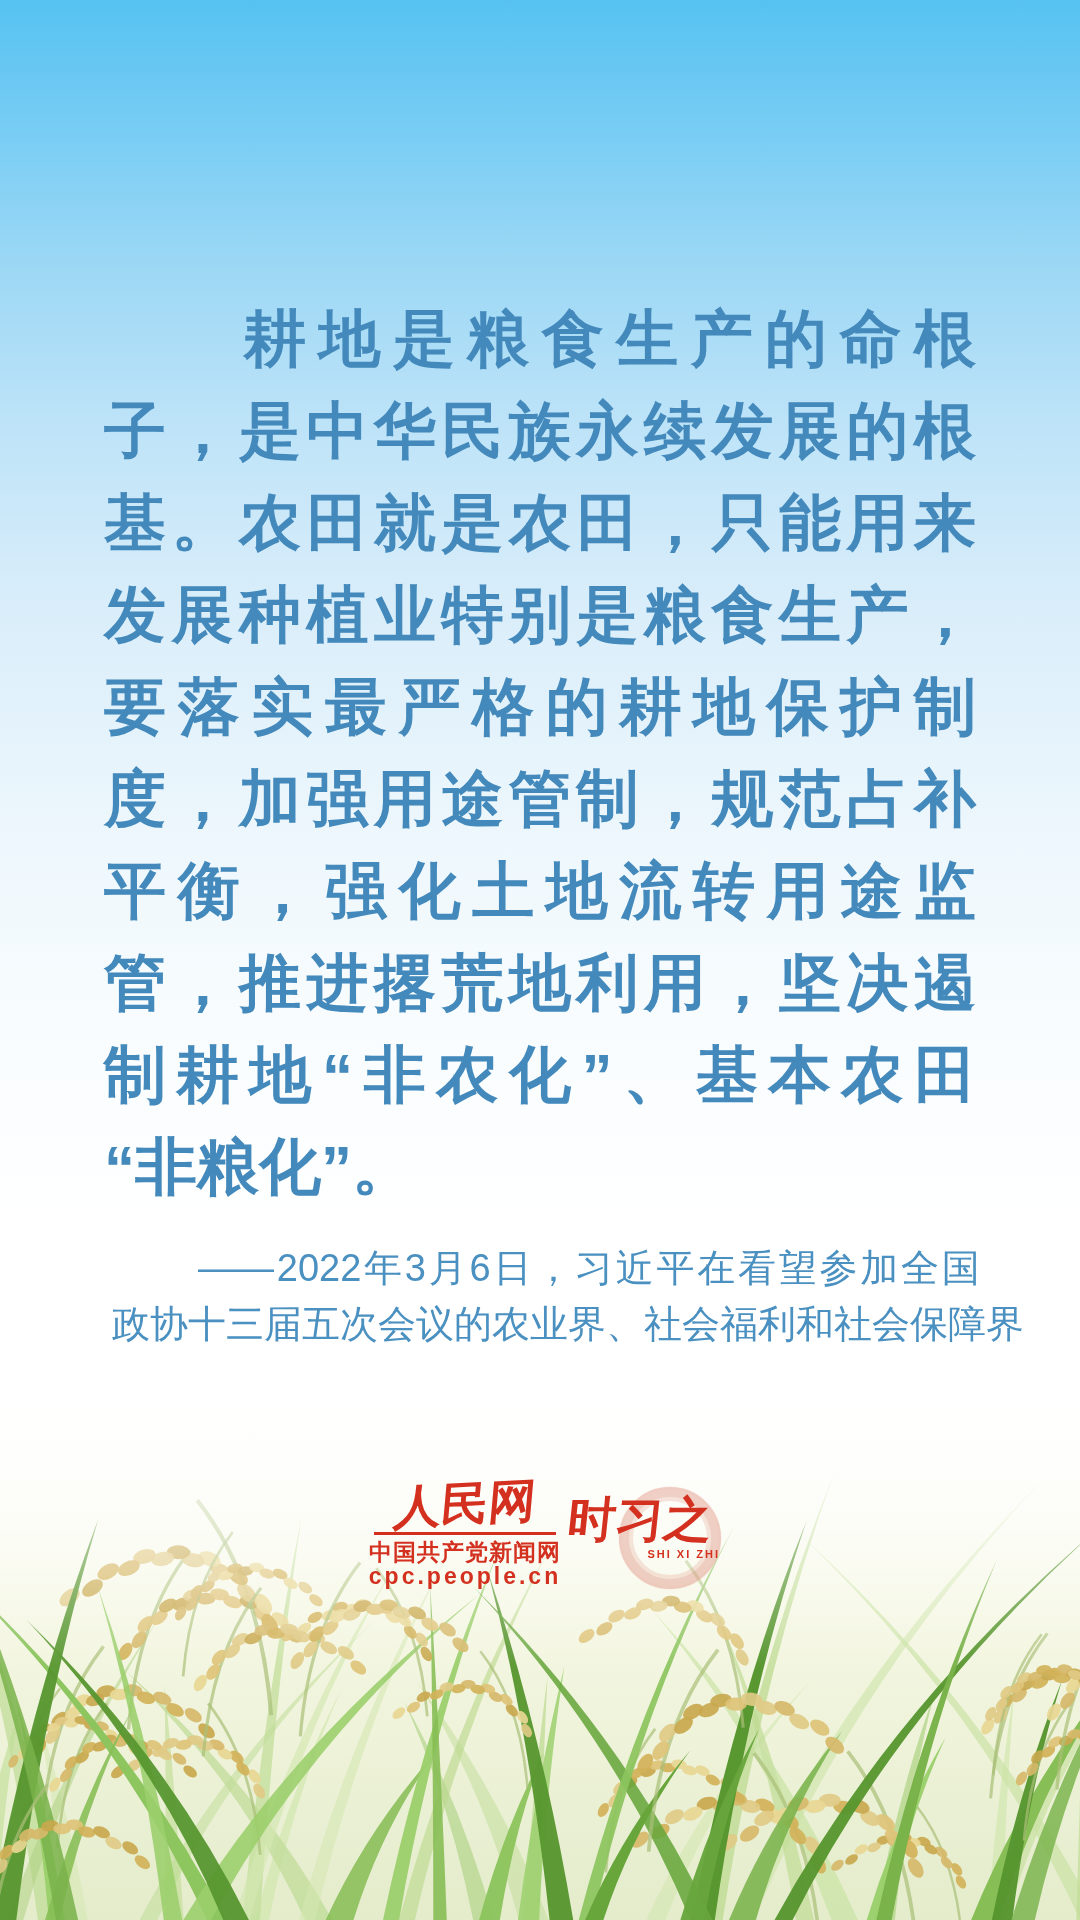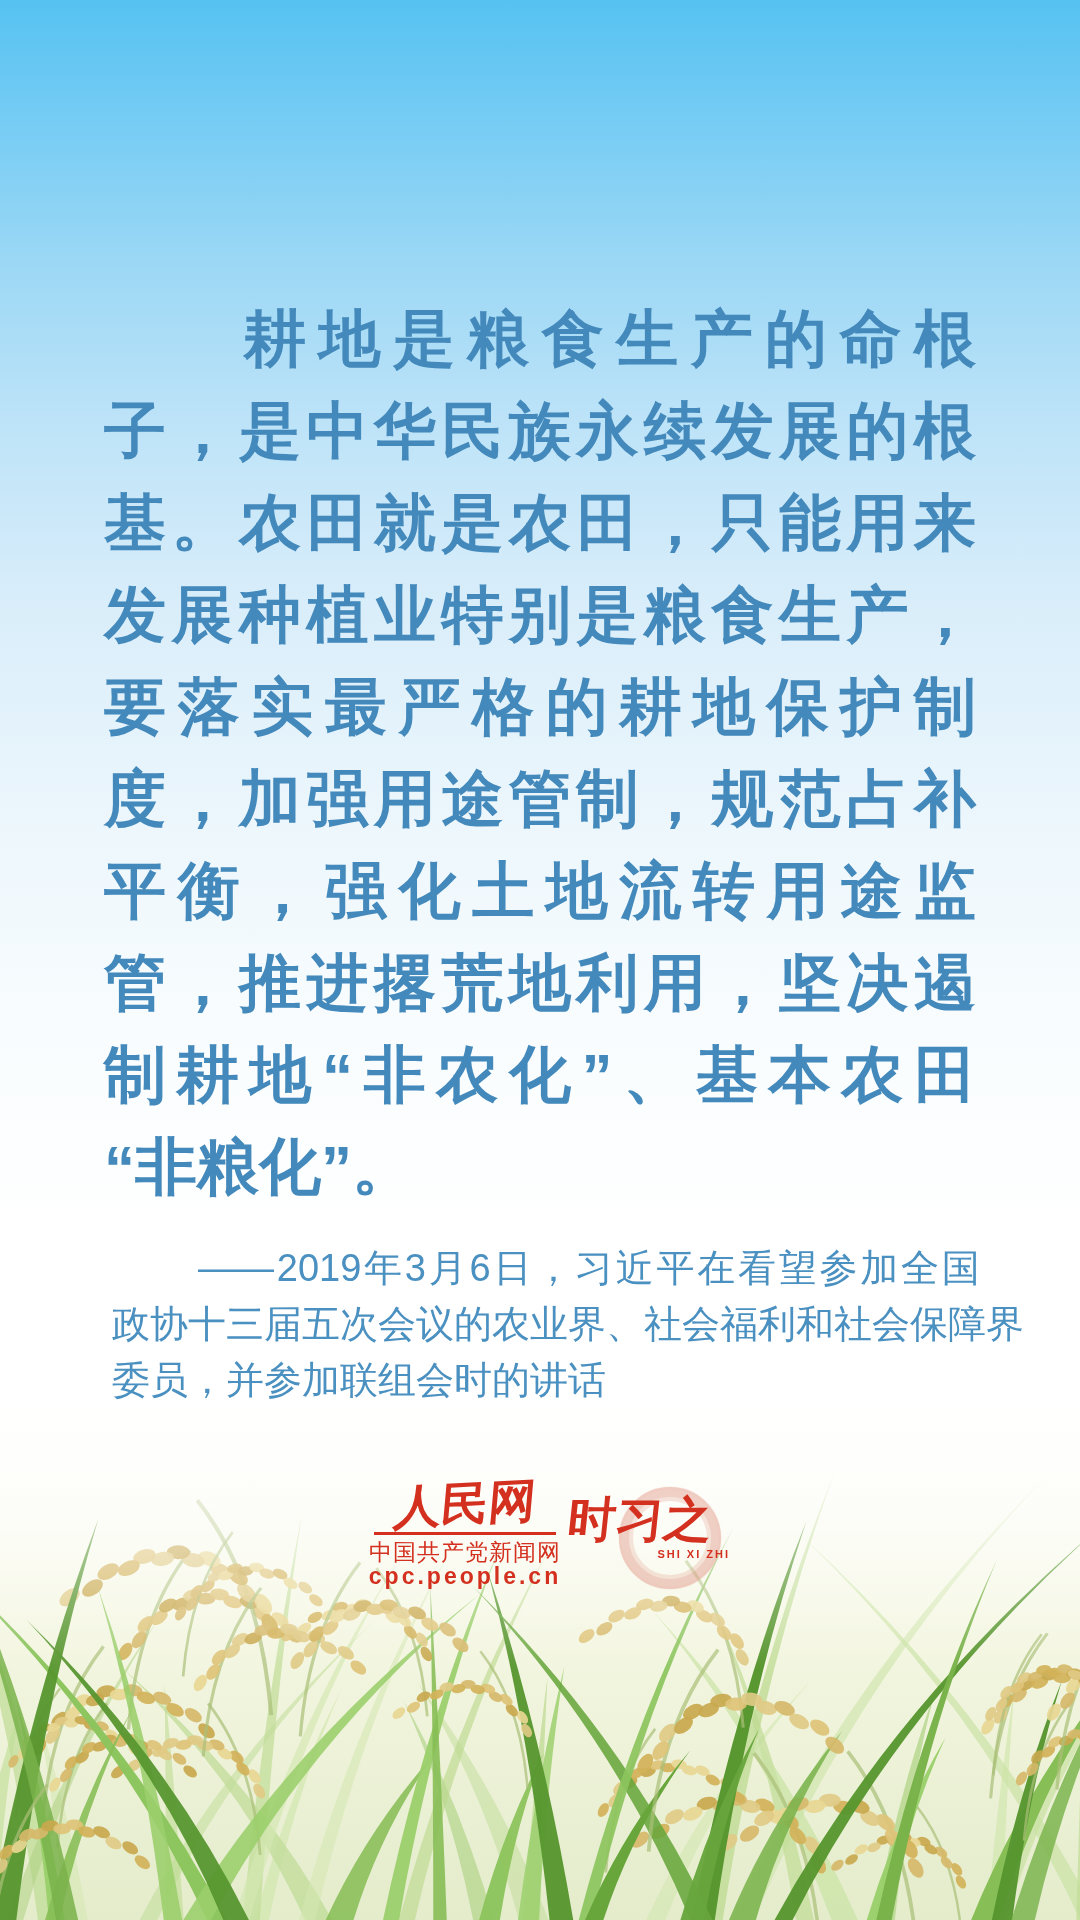--- a/index.html
+++ b/index.html
@@ -17,26 +17,26 @@
   .qline.start{justify-content:flex-start;}
   
   .attr{position:absolute;left:112px;right:100px;top:1240px;color:#4a90c0;font-size:38px;font-weight:400;z-index:4;}
   .aline{display:flex;justify-content:space-between;align-items:center;height:56px;white-space:pre;}
   .aline.indent{padding-left:86px;}
   .aline.start{display:block;line-height:56px;}
   
   .pd-logo{position:absolute;left:366px;top:1478px;width:198px;text-align:center;color:#d4301f;z-index:6;}
   .pd-name{display:block;font-size:47px;line-height:52px;font-weight:700;transform:skewX(-8deg) rotate(-3deg);}
   .pd-rule{height:3px;background:#d4301f;margin:2px 8px 4px;}
-  .pd-site{font-size:23px;line-height:27px;font-weight:400;letter-spacing:1px;}
+  .pd-site{font-size:23px;line-height:27px;font-weight:700;letter-spacing:1px;}
   .pd-url{font-size:23px;line-height:21px;font-weight:700;letter-spacing:3px;}
   .sxz{position:absolute;left:560px;top:1478px;width:176px;height:118px;color:#d4301f;z-index:6;}
   .sxz-ring{position:absolute;left:42px;top:2px;}
   .sxz-name{position:absolute;left:8px;top:16px;font-size:48px;line-height:52px;font-weight:700;transform:skewX(-6deg);}
-  .sxz-latin{position:absolute;right:6px;top:70px;font-size:11px;font-weight:700;letter-spacing:2px;}
+  .sxz-latin{position:absolute;right:16px;top:70px;font-size:11px;font-weight:700;letter-spacing:2px;}
   
   #rice{position:absolute;left:0;top:1368px;width:1080px;height:552px;z-index:1;display:block;}
 </style>
 </head>
 <body>
 
 <div class="poster">
 
   <svg id="rice" viewBox="0 0 1080 552" width="1080" height="552">
       <defs>
@@ -444,23 +444,22 @@
     <div class="qline"><span>发</span><span>展</span><span>种</span><span>植</span><span>业</span><span>特</span><span>别</span><span>是</span><span>粮</span><span>食</span><span>生</span><span>产</span><span>，</span></div>
     <div class="qline"><span>要</span><span>落</span><span>实</span><span>最</span><span>严</span><span>格</span><span>的</span><span>耕</span><span>地</span><span>保</span><span>护</span><span>制</span></div>
     <div class="qline"><span>度</span><span>，</span><span>加</span><span>强</span><span>用</span><span>途</span><span>管</span><span>制</span><span>，</span><span>规</span><span>范</span><span>占</span><span>补</span></div>
     <div class="qline"><span>平</span><span>衡</span><span>，</span><span>强</span><span>化</span><span>土</span><span>地</span><span>流</span><span>转</span><span>用</span><span>途</span><span>监</span></div>
     <div class="qline"><span>管</span><span>，</span><span>推</span><span>进</span><span>撂</span><span>荒</span><span>地</span><span>利</span><span>用</span><span>，</span><span>坚</span><span>决</span><span>遏</span></div>
     <div class="qline"><span>制</span><span>耕</span><span>地</span><span>“</span><span>非</span><span>农</span><span>化</span><span>”</span><span>、</span><span>基</span><span>本</span><span>农</span><span>田</span></div>
     <div class="qline start"><span>“</span><span>非</span><span>粮</span><span>化</span><span>”</span><span>。</span></div>
   </div>
 
   <div class="attr">
-    <div class="aline indent"><span>——</span><span>2019</span><span>年</span><span>3</span><span>月</span><span>6</span><span>日</span><span>，</span><span>习</span><span>近</span><span>平</span><span>在</span><span>看</span><span>望</span><span>参</span><span>加</span><span>全</span><span>国</span></div>
+    <div class="aline indent"><span>——</span><span>2022</span><span>年</span><span>3</span><span>月</span><span>6</span><span>日</span><span>，</span><span>习</span><span>近</span><span>平</span><span>在</span><span>看</span><span>望</span><span>参</span><span>加</span><span>全</span><span>国</span></div>
     <div class="aline"><span>政</span><span>协</span><span>十</span><span>三</span><span>届</span><span>五</span><span>次</span><span>会</span><span>议</span><span>的</span><span>农</span><span>业</span><span>界</span><span>、</span><span>社</span><span>会</span><span>福</span><span>利</span><span>和</span><span>社</span><span>会</span><span>保</span><span>障</span><span>界</span></div>
-    <div class="aline start">委员，并参加联组会时的讲话</div>
   </div>
 
   <div class="pd-logo">
     <span class="pd-name">人民网</span>
     <div class="pd-rule"></div>
     <div class="pd-site">中国共产党新闻网</div>
     <div class="pd-url">cpc.people.cn</div>
   </div>
 
   <div class="sxz">

